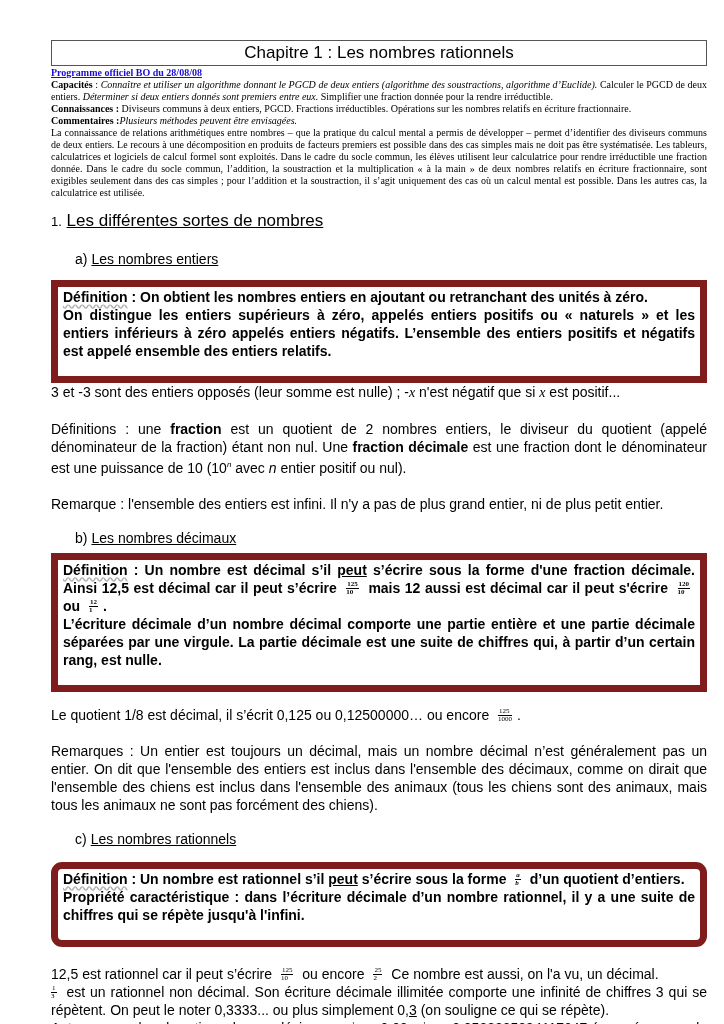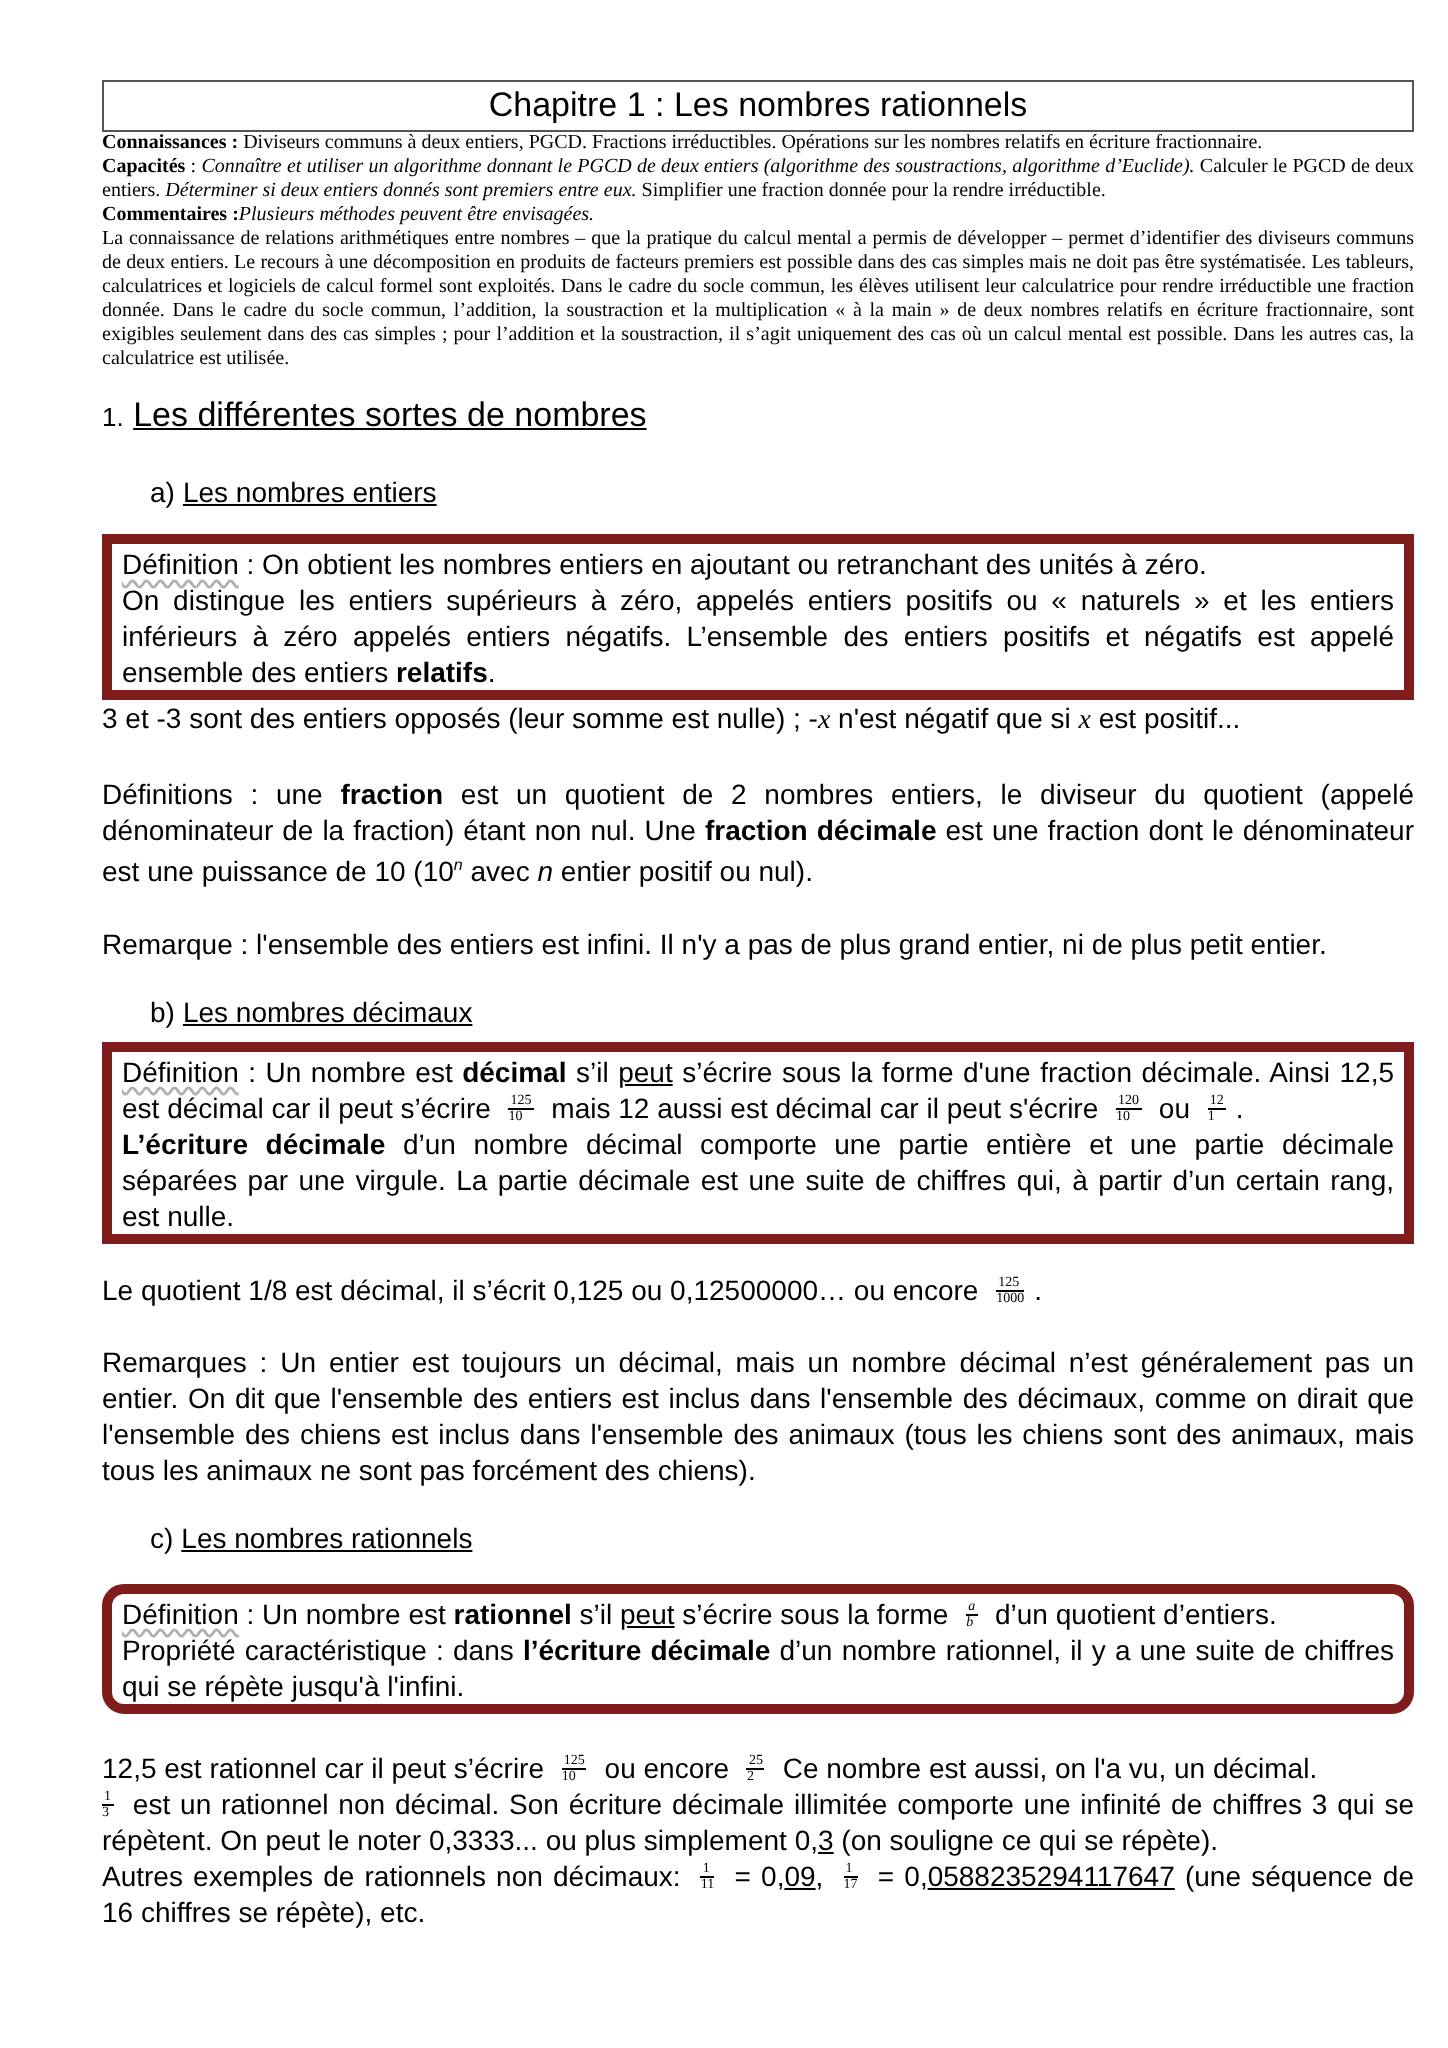--- a/index.html
+++ b/index.html
@@ -12,45 +12,46 @@
   .bo-link { font-size: 10px; font-weight: bold; color: #1a0dcc; text-decoration: underline; display: block; margin-top: 1px; line-height: 12px; }
   .prog { font-size: 10px; line-height: 12px; text-align: justify; }
   .prog p { margin: 0; }
 
   h1.sec { font-weight: normal; font-size: 17px; margin: 12px 0 0 0; line-height: 20px; }
   h1.sec .num { font-size: 13px; }
   h1.sec .t { text-decoration: underline; }
   h2.sub { font-weight: normal; font-size: 14px; margin: 0; line-height: 18px; padding-left: 24px; }
   h2.sub .t { text-decoration: underline; margin-left: 4px; }
 
-  .defbox { border: 5px solid #7f1d1d; padding: 1px 5px 0 5px; font-size: 14px; line-height: 18px; text-align: justify; }
+  .defbox { border: 7px solid #7f1d1d; padding: 1px 5px 16px 5px; font-size: 14px; line-height: 18px; text-align: justify; font-weight: bold; }
   .defbox p { margin: 0; }
   .txt { font-size: 14px; line-height: 18px; text-align: justify; margin: 0; }
   .wavy { text-decoration: underline wavy #b0b0b0; text-underline-offset: 2px; }
   .ul { text-decoration: underline; }
   .it { font-style: italic; font-family: "Liberation Serif", serif; }
 
   .frac { display: inline-block; vertical-align: middle; font-family: "Liberation Serif", serif; font-size: 7px; line-height: 7px; margin: 0 5px; }
   .frac .n { display: block; border-bottom: 1px solid #000; padding: 0 1px; }
   .frac .d { display: block; }
   sup { font-size: 8px; font-style: italic; }
 </style>
 </head>
 <body>
 
 <div class="page">
 
   <div class="title-box sans">
     <span>Chapitre 1 : Les nombres rationnels</span>
   </div>
 
+  <a class="bo-link serif">Programme officiel BO du 28/08/08</a>
 
   <div class="prog serif">
+    <p><b>Capacités</b><span> : </span><i>Connaître et utiliser un algorithme donnant le PGCD de deux entiers (algorithme des soustractions, algorithme d’Euclide).</i><span> Calculer le PGCD de deux entiers. </span><i>Déterminer si deux entiers donnés sont premiers entre eux.</i><span> Simplifier une fraction donnée pour la rendre irréductible.</span></p>
     <p><b>Connaissances  :</b><span> Diviseurs communs à deux entiers, PGCD. Fractions irréductibles. Opérations sur les nombres relatifs en écriture fractionnaire.</span></p>
-    <p><b>Capacités</b><span> : </span><i>Connaître et utiliser un algorithme donnant le PGCD de deux entiers (algorithme des soustractions, algorithme d’Euclide).</i><span> Calculer le PGCD de deux entiers. </span><i>Déterminer si deux entiers donnés sont premiers entre eux.</i><span> Simplifier une fraction donnée pour la rendre irréductible.</span></p>
     <p><b>Commentaires :</b><i>Plusieurs méthodes peuvent être envisagées.</i></p>
     <p>La connaissance de relations arithmétiques entre nombres – que la pratique du calcul mental a permis de développer – permet d’identifier des diviseurs communs de deux entiers. Le recours à une décomposition en produits de facteurs premiers est possible dans des cas simples mais ne doit pas être systématisée. Les tableurs, calculatrices et logiciels de calcul formel sont exploités. Dans le cadre du socle commun, les élèves utilisent leur calculatrice pour rendre irréductible une fraction donnée. Dans le cadre du socle commun, l’addition, la soustraction et la multiplication « à la main » de deux nombres relatifs en écriture fractionnaire, sont exigibles seulement dans des cas simples ; pour l’addition et la soustraction, il s’agit uniquement des cas où un calcul mental est possible. Dans les autres cas, la calculatrice est utilisée.</p>
   </div>
 
   <h1 class="sec sans"><span class="num">1.</span> <span class="t">Les différentes sortes de nombres</span></h1>
 
   <h2 class="sub sans" style="margin-top:18px;"><span>a)</span><span class="t">Les nombres entiers</span></h2>
 
   <div class="defbox sans" style="margin-top:12px;">
     <p><span class="wavy">Définition</span><span> : On obtient les nombres entiers en ajoutant ou retranchant des unités  à zéro.</span></p>

